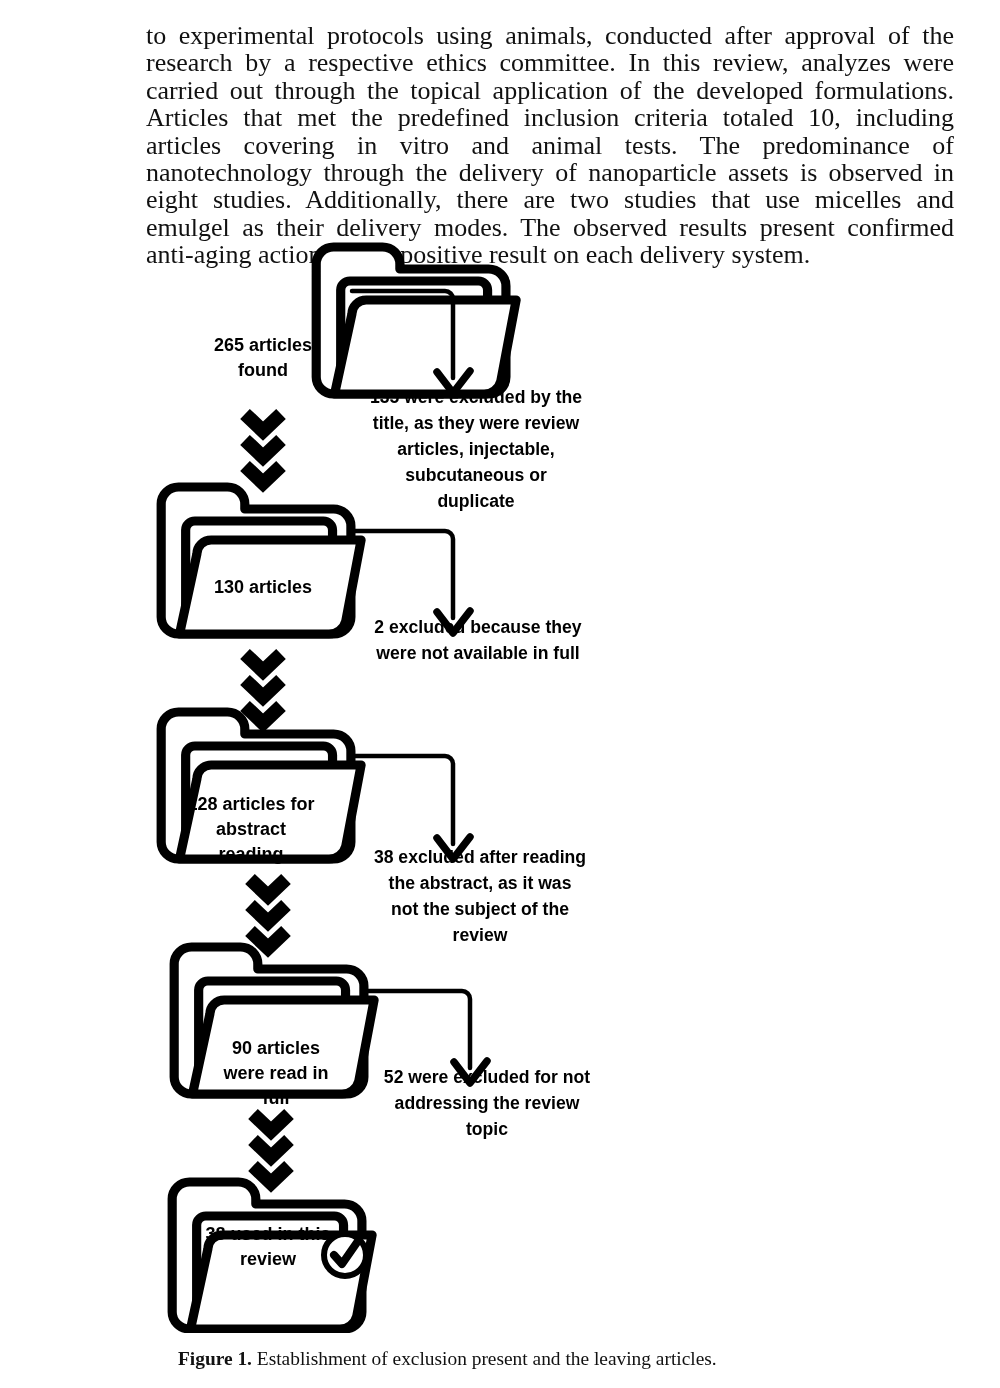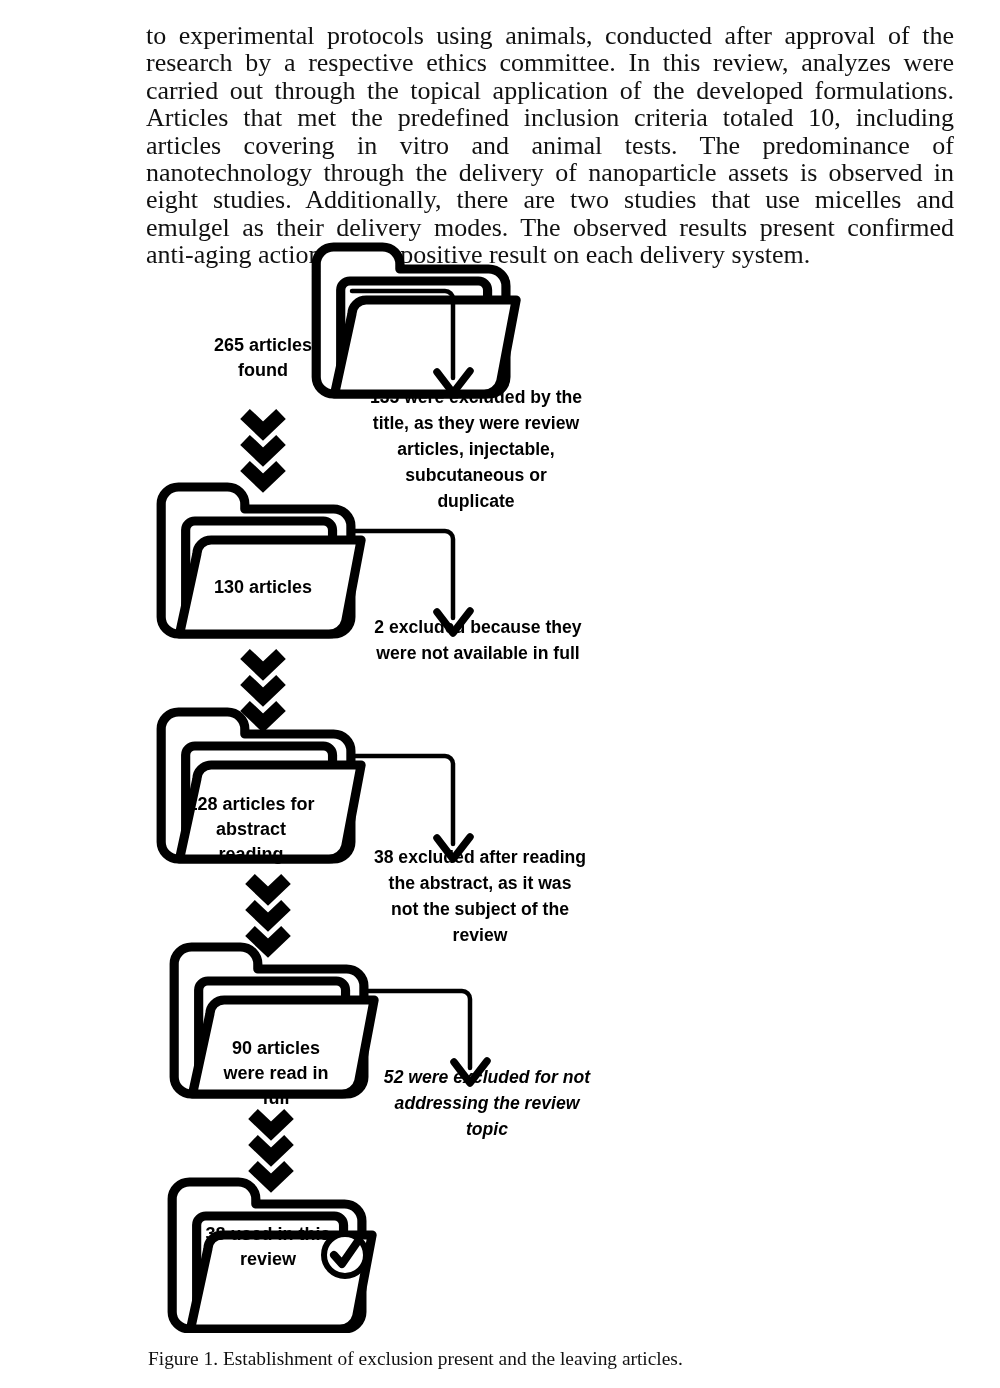--- a/index.html
+++ b/index.html
@@ -63,21 +63,21 @@
   
   #caption {
     position: absolute;
     left: 148px; top: 1346px;
     width: 760px;
     font-family: "Liberation Serif", serif;
     font-size: 19.4px;
     line-height: 25px;
     color: #111;
   }
-  #caption .cap-lead { font-weight: normal; }
+  #caption .cap-lead { font-weight: bold; margin-left: 30px; }
 </style>
 </head>
 <body>
 
 <div id="para">to experimental protocols using animals, conducted after approval of the research by a respective ethics committee. In this review, analyzes were carried out through the topical application of the developed formulations.  Articles that met the predefined inclusion criteria totaled 10, including articles covering in vitro and animal tests. The predominance of nanotechnology through the delivery of nanoparticle assets is observed in eight studies. Additionally, there are two studies that use micelles and emulgel as their delivery modes. The observed results present confirmed anti-aging actions and a positive result on each delivery system.</div>
 
 <div id="figure">
 
   <svg width="1000" height="1095" viewBox="0 0 1000 1095" xmlns="http://www.w3.org/2000/svg">
     <defs>
@@ -200,20 +200,20 @@
 duplicate</div>
 
   <div class="note" style="left:358px; top:376px; width:240px;">2 excluded because they
 were not available in full</div>
 
   <div class="note" style="left:358px; top:606px; width:244px;">38 excluded after reading
 the abstract, as it was
 not the subject of the
 review</div>
 
-  <div class="note" style="left:372px; top:826px; width:230px;font-style:italic;">52 were excluded for not
+  <div class="note" style="left:372px; top:826px; width:230px;">52 were excluded for not
 addressing the review
 topic</div>
 </div>
 
 <div id="caption">
   <span class="cap-lead">Figure 1.</span><span> Establishment of exclusion present and the leaving articles.</span>
 </div>
 
 </body></html>

